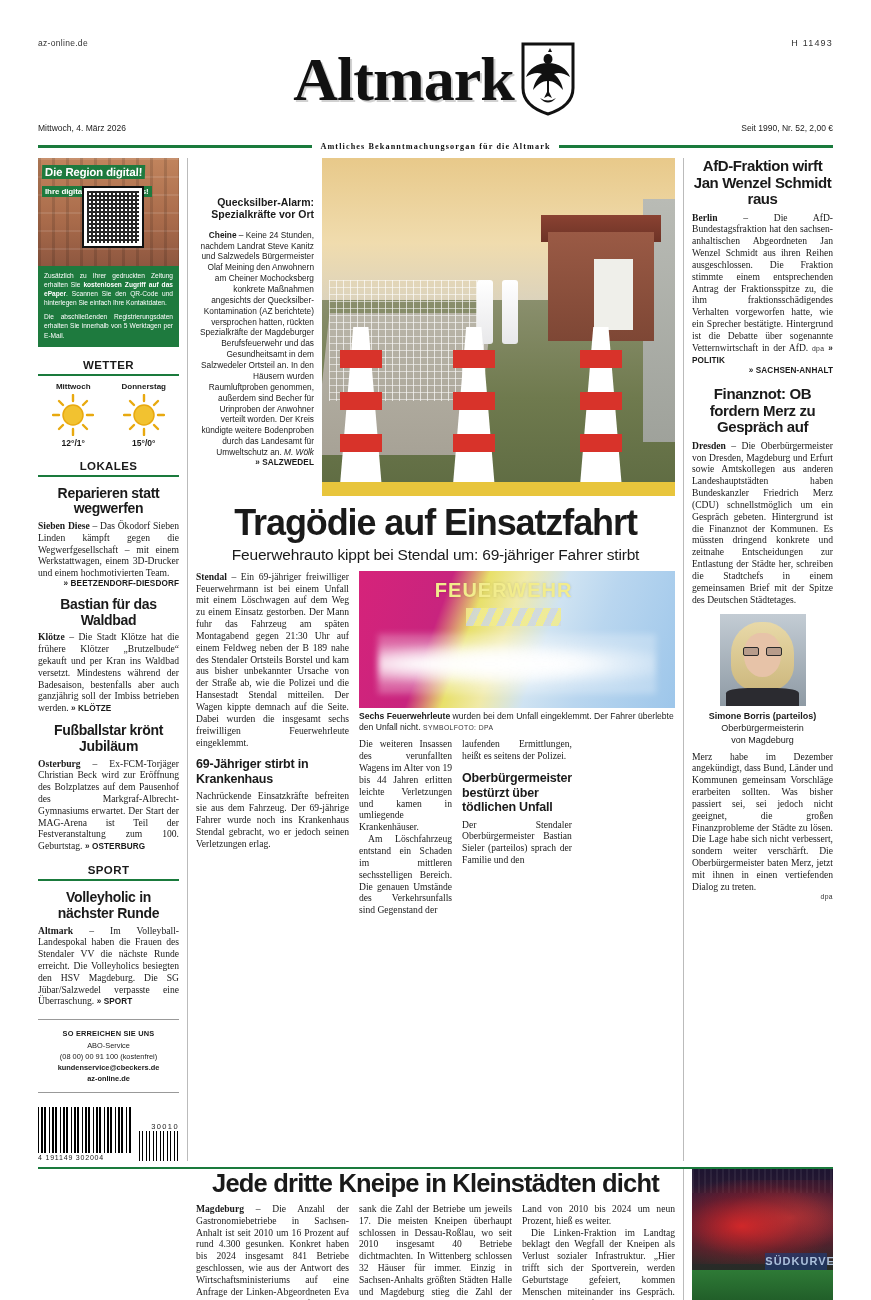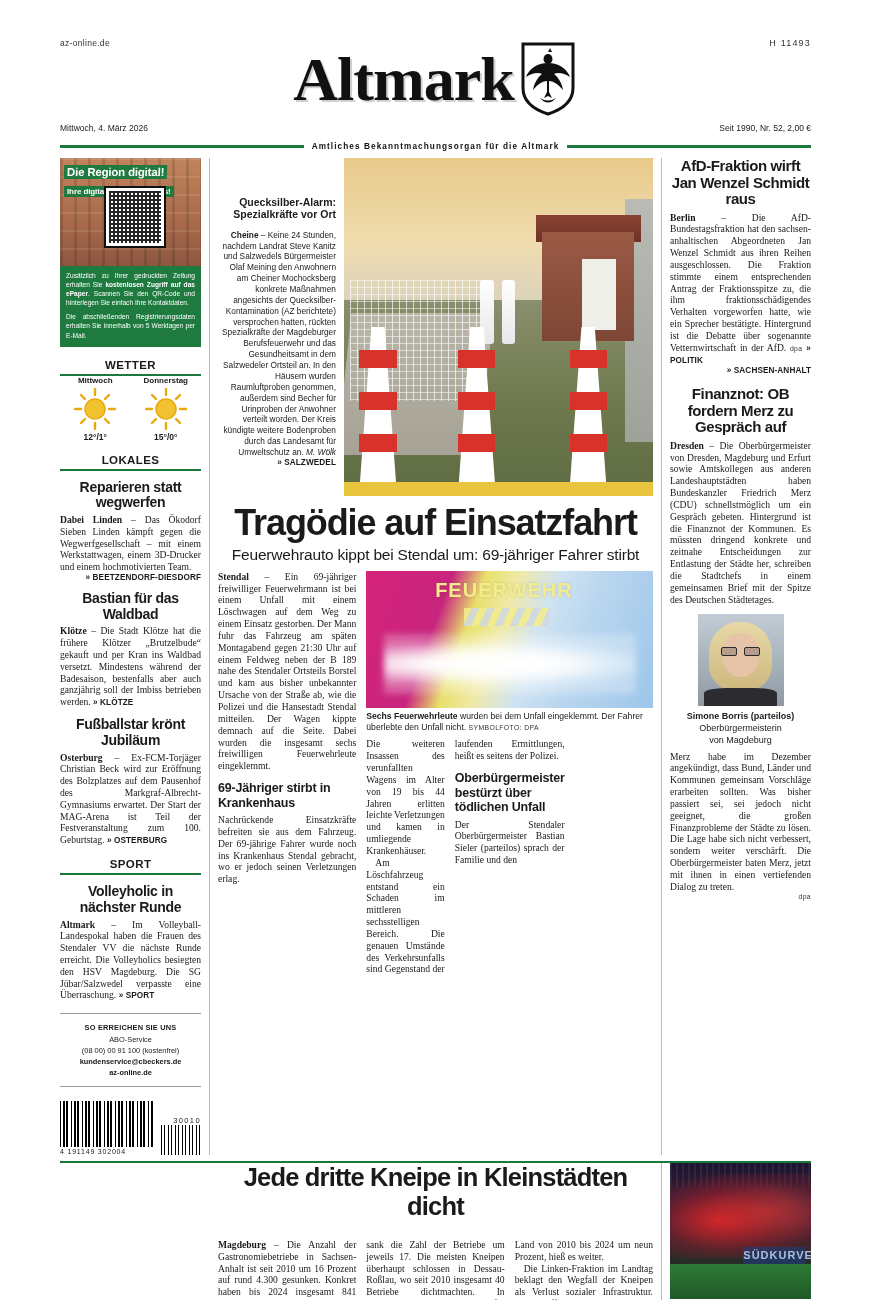--- a/index.html
+++ b/index.html
@@ -3,21 +3,21 @@
 <meta charset="utf-8">
 <style>
   * { box-sizing: border-box; margin: 0; padding: 0; }
   html, body {
     width: 871px; height: 1300px;
     background: #ffffff;
     font-family: "Liberation Serif", serif;
     color: #1a1a1a;
     overflow: hidden;
   }
-  .page { position: relative; width: 871px; height: 1300px; padding: 0 48px; }
+  .page { position: relative; width: 871px; height: 1300px; padding: 0 26px; }
 
   
   .masthead { position: relative; padding-top: 38px; }
   .mh-url { position: absolute; top: 38px; left: 12px; font-family: "Liberation Sans", sans-serif;
             font-size: 8.5px; letter-spacing: .3px; color: #333; }
   .mh-code { position: absolute; top: 38px; right: 12px; font-family: "Liberation Sans", sans-serif;
              font-size: 9px; letter-spacing: 1.2px; color: #333; }
   .mh-title { display: flex; align-items: center; justify-content: center; gap: 4px;
               margin-top: 4px; }
   .mh-word { font-family: "Liberation Serif", serif; font-weight: bold; font-size: 62px;
@@ -28,21 +28,21 @@
 
   .mh-sub { position: relative; margin-top: 6px; height: 16px; }
   .mh-date { position: absolute; left: 12px; top: 1px; font-family: "Liberation Sans", sans-serif;
              font-size: 8.5px; color: #222; }
   .mh-price { position: absolute; right: 12px; top: 1px; font-family: "Liberation Sans", sans-serif;
               font-size: 8.5px; color: #222; }
 
   .mh-rule { position: relative; margin-top: 4px; display: flex; align-items: center; gap: 8px;
              padding: 0 12px; }
   .mh-rule .bar { flex: 1; height: 3px; background: #1a7a3c; }
-  .mh-rule .tag { font-family: Liberation Sans, sans-serif; font-size: 8.2px; font-weight: bold;
+  .mh-rule .tag { font-family: Liberation Serif, serif; font-size: 8.2px; font-weight: bold;
                   letter-spacing: 1.1px; color: #111; white-space: nowrap; }
 
   
   .grid { display: grid; grid-template-columns: 150px 1fr 150px; gap: 0; margin-top: 7px;
           padding: 0 12px; }
 
   
   .rail-l { padding-right: 8px; border-right: 1px solid #bbb; }
   .promo { background: #1e7a3e; color: #fff; padding: 0; }
   .promo-img { position: relative; height: 108px; overflow: hidden;
@@ -69,21 +69,21 @@
   .qr::after { content: ""; display: block; }
   .promo-txt { padding: 5px 6px 7px 6px; font-family: "Liberation Sans", sans-serif;
                font-size: 6.6px; line-height: 1.38; color: #fff; text-align: justify; }
   .promo-txt p + p { margin-top: 5px; }
   .promo-txt b { font-weight: bold; }
 
   .sec-head { font-family: "Liberation Sans", sans-serif; font-weight: bold; font-size: 11.5px;
               text-align: center; letter-spacing: .4px; margin-top: 12px; }
   .sec-rule { height: 2px; background: #1a7a3c; margin-top: 3px; }
 
-  .weather { display: flex; justify-content: space-around; margin-top: 0; }
+  .weather { display: flex; justify-content: space-around; margin-top: 6px; }
   .wx { text-align: center; width: 50%; }
   .wx-day { font-family: "Liberation Sans", sans-serif; font-size: 8px; font-weight: bold; }
   .sun { width: 42px; height: 42px; margin: 3px auto 2px auto; position: relative; }
   .wx-temp { font-family: "Liberation Sans", sans-serif; font-size: 8.5px; font-weight: bold; }
 
   .brief { margin-top: 9px; }
   .brief h3 { font-family: "Liberation Sans", sans-serif; font-size: 14px; font-weight: bold;
               text-align: center; line-height: 1.12; letter-spacing: -.3px; }
   .brief p { font-size: 9.6px; line-height: 1.23; text-align: justify; margin-top: 3px;
              hyphens: auto; }
@@ -212,21 +212,21 @@
             line-height: 1.3; margin-top: 5px; }
   .pt-cap .nm { font-weight: bold; }
 
   
   .bottom { padding: 0 12px; margin-top: 6px; }
   .bot-rule { height: 2px; background: #1a7a3c; }
   .bot-grid { display: grid; grid-template-columns: 150px 1fr 150px; }
   .bot-mid { padding: 0 8px; }
   .bot-r { padding-left: 8px; border-left: 1px solid #bbb; }
   .bot-hl { font-family: "Liberation Sans", sans-serif; font-weight: bold; font-size: 25.5px;
-            letter-spacing: -.8px; text-align: center; margin-bottom: 18px; }
+            letter-spacing: -.8px; text-align: center; margin-bottom: 5px; }
   .bot-cols { display: grid; grid-template-columns: 1fr 1fr 1fr; gap: 10px; }
   .bot-cols p { font-size: 9.6px; line-height: 1.235; text-align: justify; hyphens: auto; }
   .bot-cols p + p { text-indent: 9px; }
   .bot-cols p b { font-weight: bold; }
   .ph-stadium { width: 100%; height: 136px; position: relative; overflow: hidden; }
   .st-bg { position: absolute; inset: 0; background: linear-gradient(#2a1a3a, #3d1f33 45%, #12381c); }
   .st-smoke { position: absolute; left: 0; right: 0; top: 8%; height: 62%;
       background: radial-gradient(ellipse at 35% 55%, rgba(226,40,40,.85) 0%, rgba(160,30,40,.35) 45%, transparent 72%),
                   radial-gradient(ellipse at 70% 45%, rgba(230,70,60,.7) 0%, rgba(140,30,40,.3) 48%, transparent 75%); }
   .st-stand { position: absolute; left: 0; right: 0; top: 0; height: 18%;
@@ -339,21 +339,21 @@
           </div>
           <div class="wx-temp">15°/0°</div>
         </div>
       </div>
 
       <div class="sec-head">LOKALES</div>
       <div class="sec-rule"></div>
 
       <div class="brief">
         <h3>Reparieren statt wegwerfen</h3>
-        <p><b>Dabei Linden</b><span> – Das Ökodorf Sieben Linden kämpft gegen die Wegwerfgesellschaft – mit einem Werkstattwagen, einem 3D-Drucker und einem hochmotivierten Team.</span></p>
+        <p><b>Sieben Diese</b><span> – Das Ökodorf Sieben Linden kämpft gegen die Wegwerfgesellschaft – mit einem Werkstattwagen, einem 3D-Drucker und einem hochmotivierten Team.</span></p>
         <span class="tagline ta-r">» BEETZENDORF-DIESDORF</span>
       </div>
 
       <div class="brief">
         <h3>Bastian für das Waldbad</h3>
         <p><b>Klötze</b><span> – Die Stadt Klötze hat die frühere Klötzer „Brutzelbude“ gekauft und per Kran ins Waldbad versetzt. Mindestens während der Badesaison, bestenfalls aber auch ganzjährig soll der Imbiss betrieben werden.</span> <span class="tagline">» KLÖTZE</span></p>
       </div>
 
       <div class="brief">
         <h3>Fußballstar krönt Jubiläum</h3>

